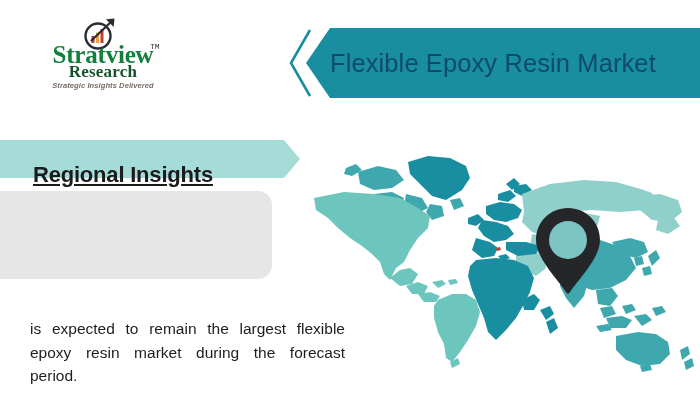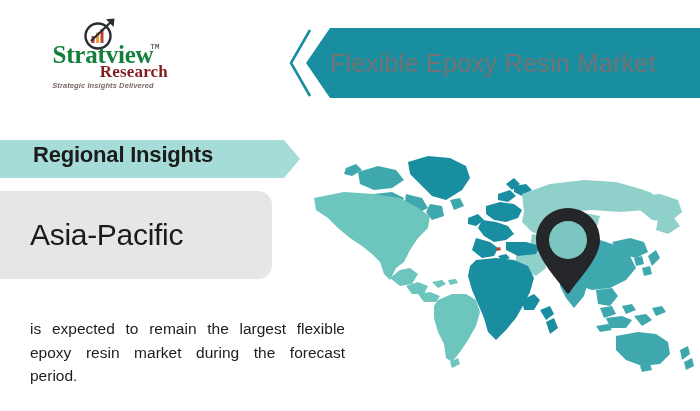--- a/index.html
+++ b/index.html
@@ -57,25 +57,25 @@
     font-family: Liberation Mono, monospace;
     font-size: 8px;
     color: #3a3a42;
     text-align: right;
   }
   .logo-word2 {
     position: absolute;
     left: 0px;
     top: 47px;
     width: 130px;
-    text-align: right;
+    text-align: center;
     font-family: "Liberation Serif", serif;
     font-size: 17px;
     font-weight: 700;
-    color: #7f1d1d;
+    color: #14532d;
     letter-spacing: 0.2px;
     line-height: 1;
   }
   .logo-tag {
     position: absolute;
     left: 0px;
     top: 66px;
     width: 130px;
     text-align: center;
     font-family: Liberation Sans, sans-serif;
@@ -107,49 +107,50 @@
   }
   .title-text {
     position: absolute;
     left: 330px;
     top: 28px;
     width: 360px;
     height: 70px;
     display: flex;
     align-items: center;
     font-size: 25.5px;
-    color: #737373;
+    color: #0c4a6e;
     font-weight: 400;
     letter-spacing: 0.1px;
     white-space: nowrap;
   }
 
   
   .ri-banner {
     position: absolute;
     left: 0px;
     top: 140px;
     width: 300px;
     height: 38px;
     background: #a5dcd7;
     -webkit-clip-path: polygon(0 0, calc(100% - 16px) 0, 100% 50%, calc(100% - 16px) 100%, 0 100%);
     clip-path: polygon(0 0, calc(100% - 16px) 0, 100% 50%, calc(100% - 16px) 100%, 0 100%);
   }
   .ri-text {
     position: absolute;
     left: 33px;
-    top: 136px;
+    top: 156px;
     height: 38px;
     display: flex;
     align-items: center;
     font-size: 22px;
     font-weight: 700;
     color: #1b1b1b;
     letter-spacing: -0.2px;
     white-space: nowrap;
+    text-decoration: underline;
   }
 
   
   .region-box {
     position: absolute;
     left: 0px;
     top: 191px;
     width: 272px;
     height: 88px;
     background: #e6e6e6;
@@ -223,21 +224,20 @@
     </svg>
   </span>
 
   <div class="title-banner"></div>
   <div class="title-text">Flexible Epoxy Resin Market</div>
 
   <div class="ri-banner"></div>
   <div class="ri-text">Regional Insights</div>
 
   <div class="region-box"></div>
-  <div class="region-text">Asia-Pacific</div>
 
   <div class="body-text">is expected to remain the largest flexible epoxy resin market during the forecast period.</div>
 
   <div class="map-wrap">
     <svg viewBox="0 0 400 225" aria-hidden="true">
       <g>
 
         <path fill="#1a8ea1" d="M108 12 L128 6 L150 8 L166 16 L170 28 L162 40 L146 50 L132 46 L120 34 L110 24 Z"></path>
         <path fill="#3fa8ae" d="M58 22 L78 16 L96 20 L104 30 L92 38 L74 40 L60 34 Z"></path>
         <path fill="#3fa8ae" d="M74 44 L92 42 L104 48 L100 58 L84 60 L72 54 Z"></path>

